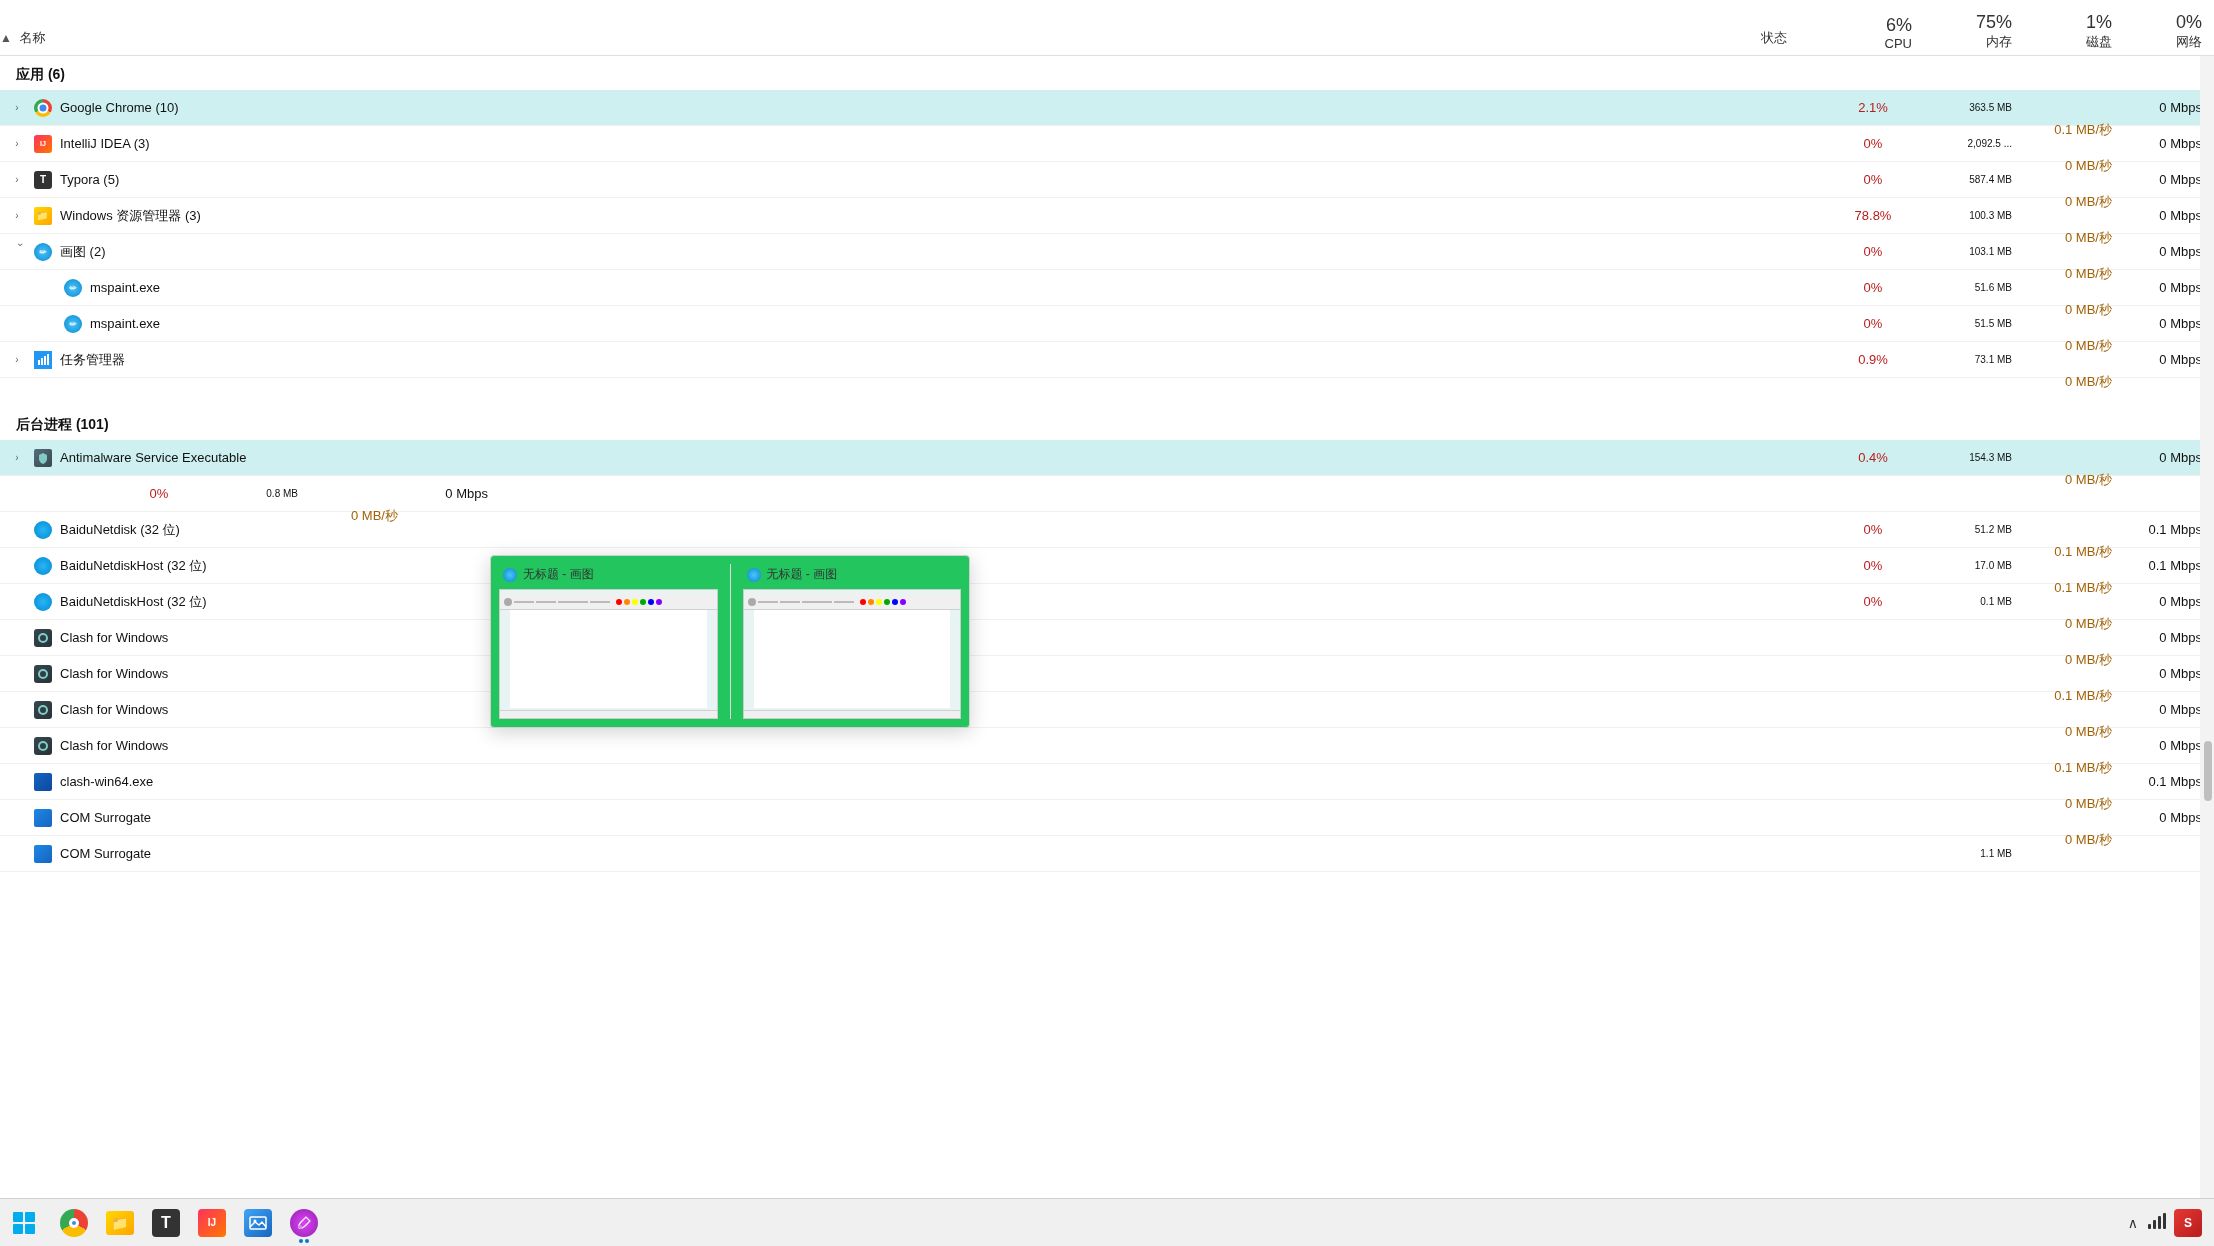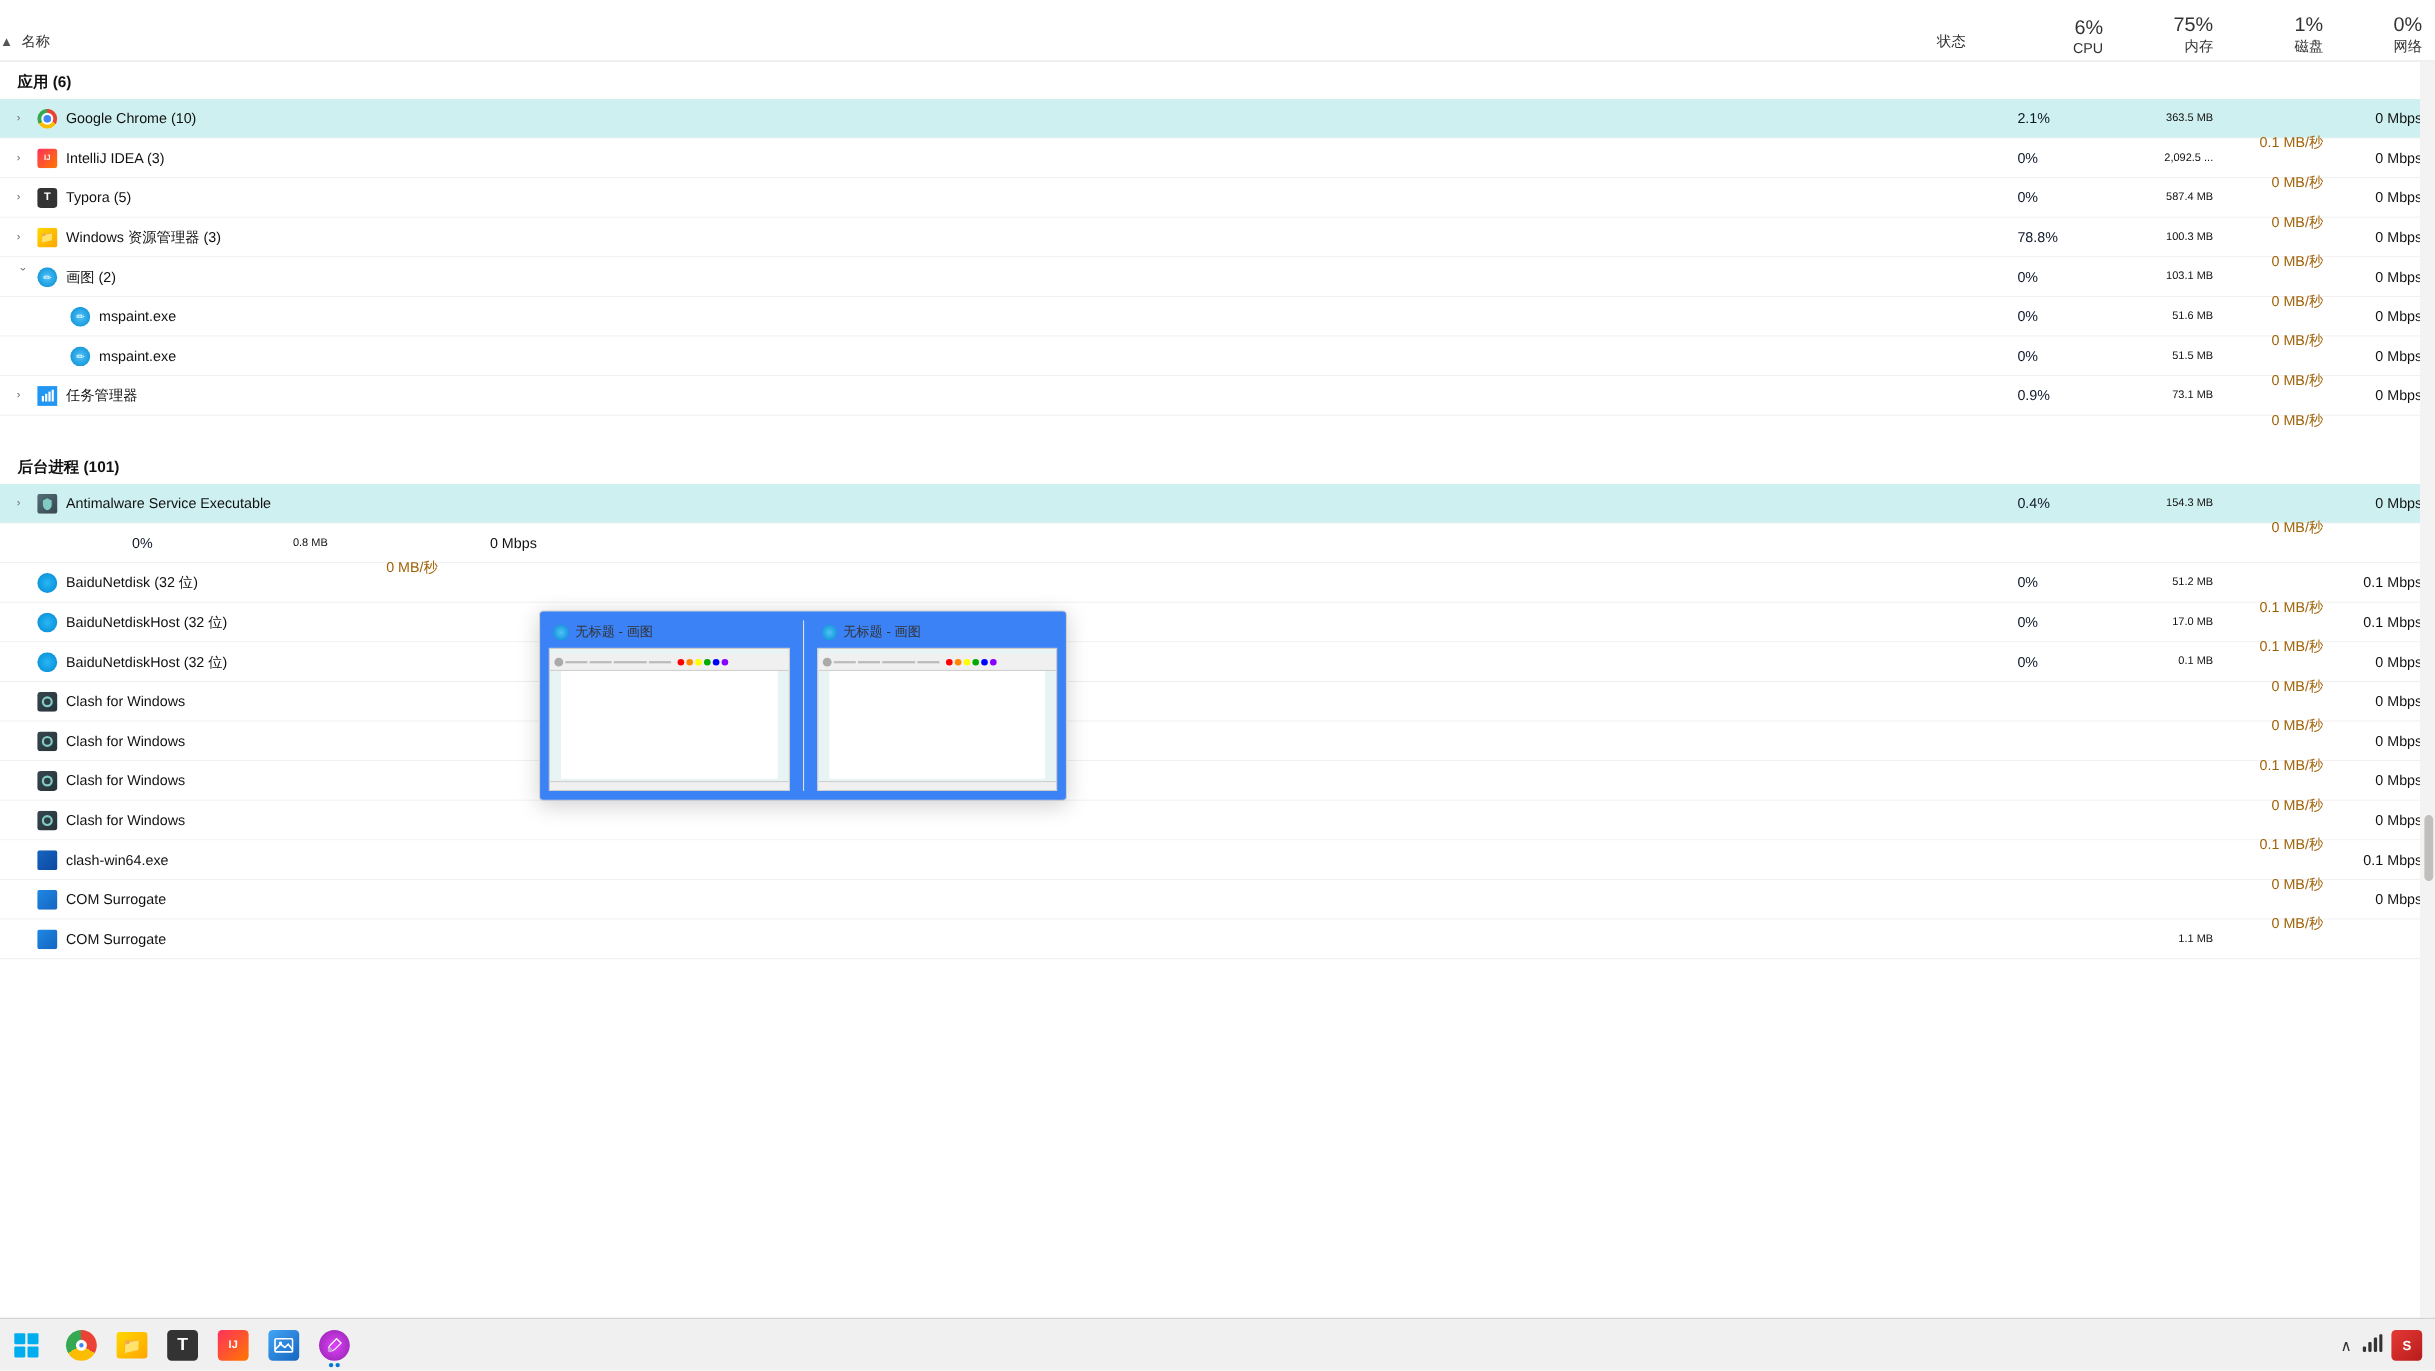--- a/index.html
+++ b/index.html
@@ -141,24 +141,24 @@
     }
 
     .row-status {
       width: 120px;
       text-align: center;
       font-size: 12px;
       color: #555;
     }
     .row-cpu {
       width: 90px;
-      text-align: left;
+      text-align: center;
       padding-right: 12px;
       font-size: 13px;
-      color: #0f172a;
+      color: #b91c1c;
     }
     .row-mem {
       width: 100px;
       text-align: right;
       padding-right: 12px;
       font-size: 10px;
       color: #111;
     }
     .row-disk {
       width: 100px;
@@ -180,21 +180,21 @@
     .tm-body::-webkit-scrollbar { width: 8px; }
     .tm-body::-webkit-scrollbar-track { background: #f3f3f3; }
     .tm-body::-webkit-scrollbar-thumb { background: #c0c0c0; border-radius: 4px; }
 
     
     .paint-popup {
       position: absolute;
       left: 490px;
       top: 555px;
       width: 480px;
-      background: #3b82f6;
+      background: #22c55e;
       border: 1px solid #d0d0d0;
       box-shadow: 0 4px 20px rgba(0,0,0,0.18);
       border-radius: 4px;
       padding: 8px;
       z-index: 100;
     }
     .paint-popup-header {
       display: flex;
       gap: 8px;
     }

